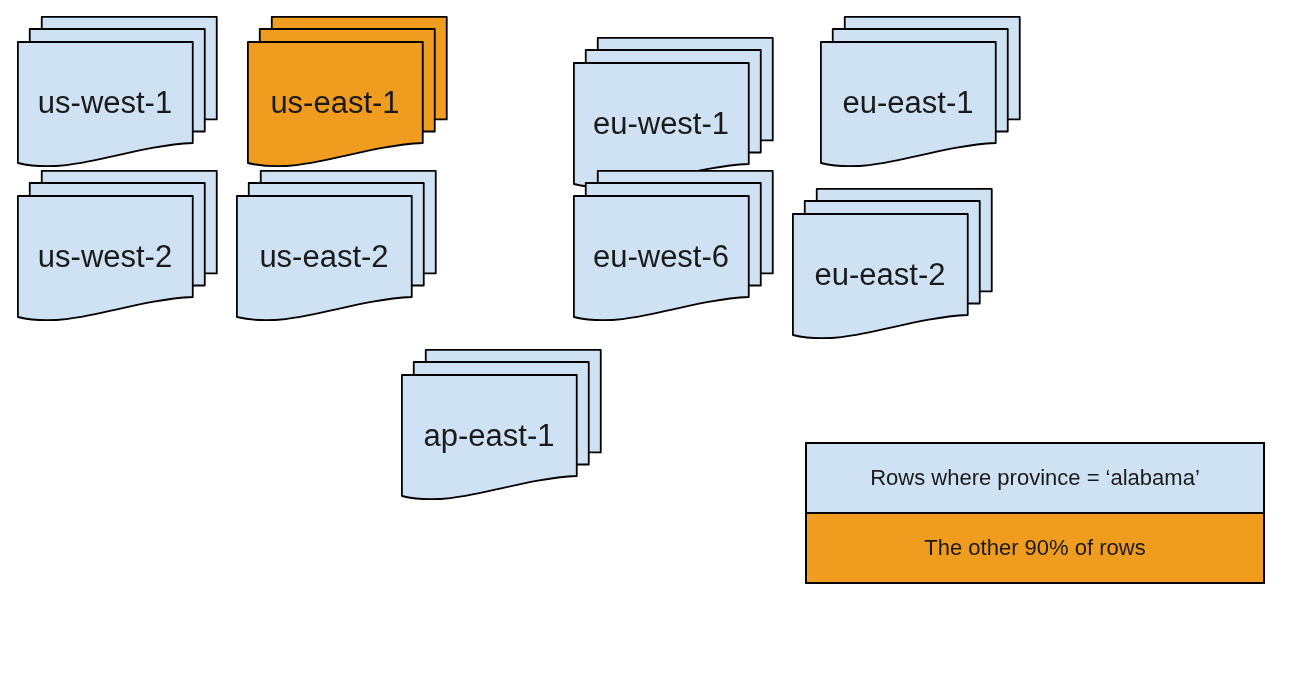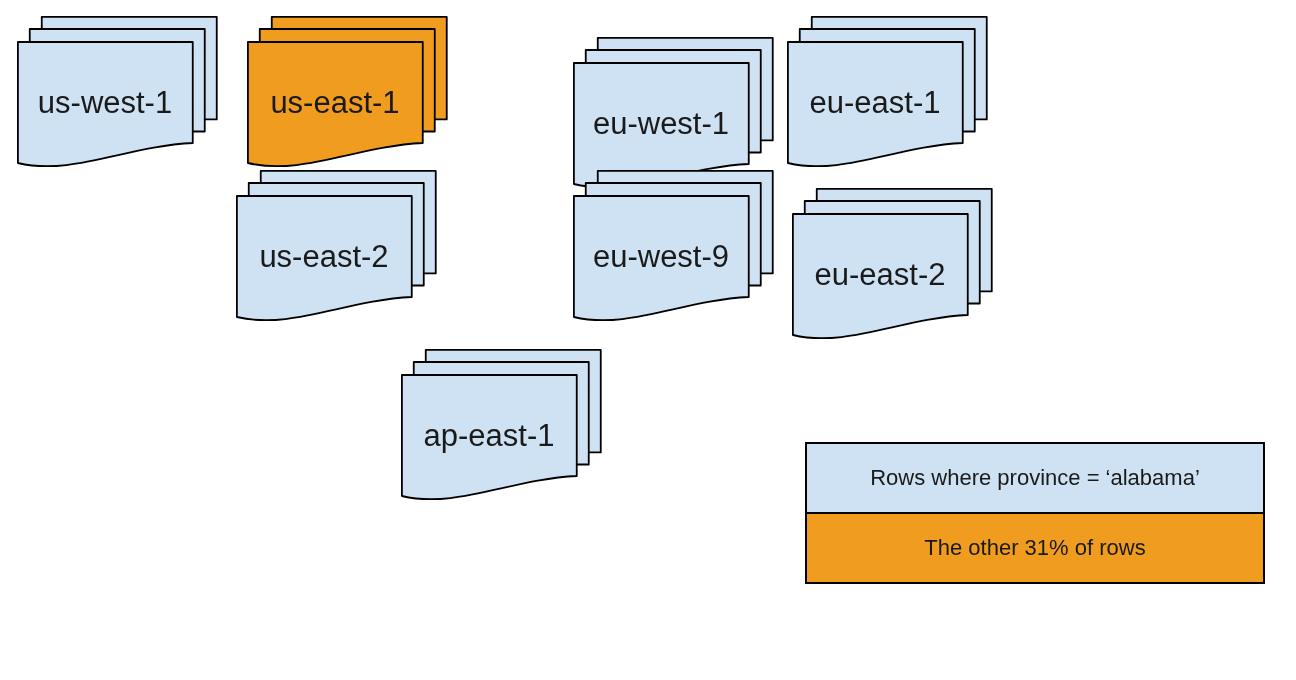--- a/index.html
+++ b/index.html
@@ -98,46 +98,54 @@
 
     <div class="stack" style="left: 573px; top: 16px; margin-top: 21px;">
       <svg width="202" height="155" viewBox="0 0 202 155" aria-hidden="true">
         <rect class="page" x="24.75" y="0.9" width="175" height="102.5"></rect>
         <rect class="page" x="12.75" y="13" width="175" height="102.5"></rect>
         <path class="page" d="M 0.9 26 H 175.75 V 127 C 110 130, 55 160, 0.9 147 Z"></path>
       </svg>
       <div class="stack-label">eu-west-1</div>
     </div>
 
-    <div class="stack" style="left: 787px; top: 16px;">
+    <div class="stack" style="left: 820px; top: 16px;">
       <svg width="202" height="155" viewBox="0 0 202 155" aria-hidden="true">
         <rect class="page" x="24.75" y="0.9" width="175" height="102.5"></rect>
         <rect class="page" x="12.75" y="13" width="175" height="102.5"></rect>
         <path class="page" d="M 0.9 26 H 175.75 V 127 C 110 130, 55 160, 0.9 147 Z"></path>
       </svg>
       <div class="stack-label">eu-east-1</div>
     </div>
 
+    <div class="stack" style="left: 17px; top: 170px;">
+      <svg width="202" height="155" viewBox="0 0 202 155" aria-hidden="true">
+        <rect class="page" x="24.75" y="0.9" width="175" height="102.5"></rect>
+        <rect class="page" x="12.75" y="13" width="175" height="102.5"></rect>
+        <path class="page" d="M 0.9 26 H 175.75 V 127 C 110 130, 55 160, 0.9 147 Z"></path>
+      </svg>
+      <div class="stack-label">us-west-2</div>
+    </div>
 
     <div class="stack" style="left: 236px; top: 170px; padding-left: 36px;">
       <svg width="202" height="155" viewBox="0 0 202 155" aria-hidden="true">
         <rect class="page" x="24.75" y="0.9" width="175" height="102.5"></rect>
         <rect class="page" x="12.75" y="13" width="175" height="102.5"></rect>
         <path class="page" d="M 0.9 26 H 175.75 V 127 C 110 130, 55 160, 0.9 147 Z"></path>
       </svg>
       <div class="stack-label">us-east-2</div>
     </div>
 
     <div class="stack" style="left: 573px; top: 170px;">
       <svg width="202" height="155" viewBox="0 0 202 155" aria-hidden="true">
         <rect class="page" x="24.75" y="0.9" width="175" height="102.5"></rect>
         <rect class="page" x="12.75" y="13" width="175" height="102.5"></rect>
         <path class="page" d="M 0.9 26 H 175.75 V 127 C 110 130, 55 160, 0.9 147 Z"></path>
       </svg>
-      <div class="stack-label">eu-west-9</div>
+      <div class="stack-label">eu-west-6</div>
     </div>
 
     <div class="stack" style="left: 792px; top: 188px; padding-left: 10px;">
       <svg width="202" height="155" viewBox="0 0 202 155" aria-hidden="true">
         <rect class="page" x="24.75" y="0.9" width="175" height="102.5"></rect>
         <rect class="page" x="12.75" y="13" width="175" height="102.5"></rect>
         <path class="page" d="M 0.9 26 H 175.75 V 127 C 110 130, 55 160, 0.9 147 Z"></path>
       </svg>
       <div class="stack-label">eu-east-2</div>
     </div>
@@ -149,17 +157,17 @@
         <path class="page" d="M 0.9 26 H 175.75 V 127 C 110 130, 55 160, 0.9 147 Z"></path>
       </svg>
       <div class="stack-label">ap-east-1</div>
     </div>
 
   <div id="legend">
     <div class="legend-row first">
       <span>Rows where province = ‘alabama’</span>
     </div>
     <div class="legend-row second">
-      <span>The other 31% of rows</span>
+      <span>The other 90% of rows</span>
     </div>
   </div>
 
 </div>
 
 </body></html>

